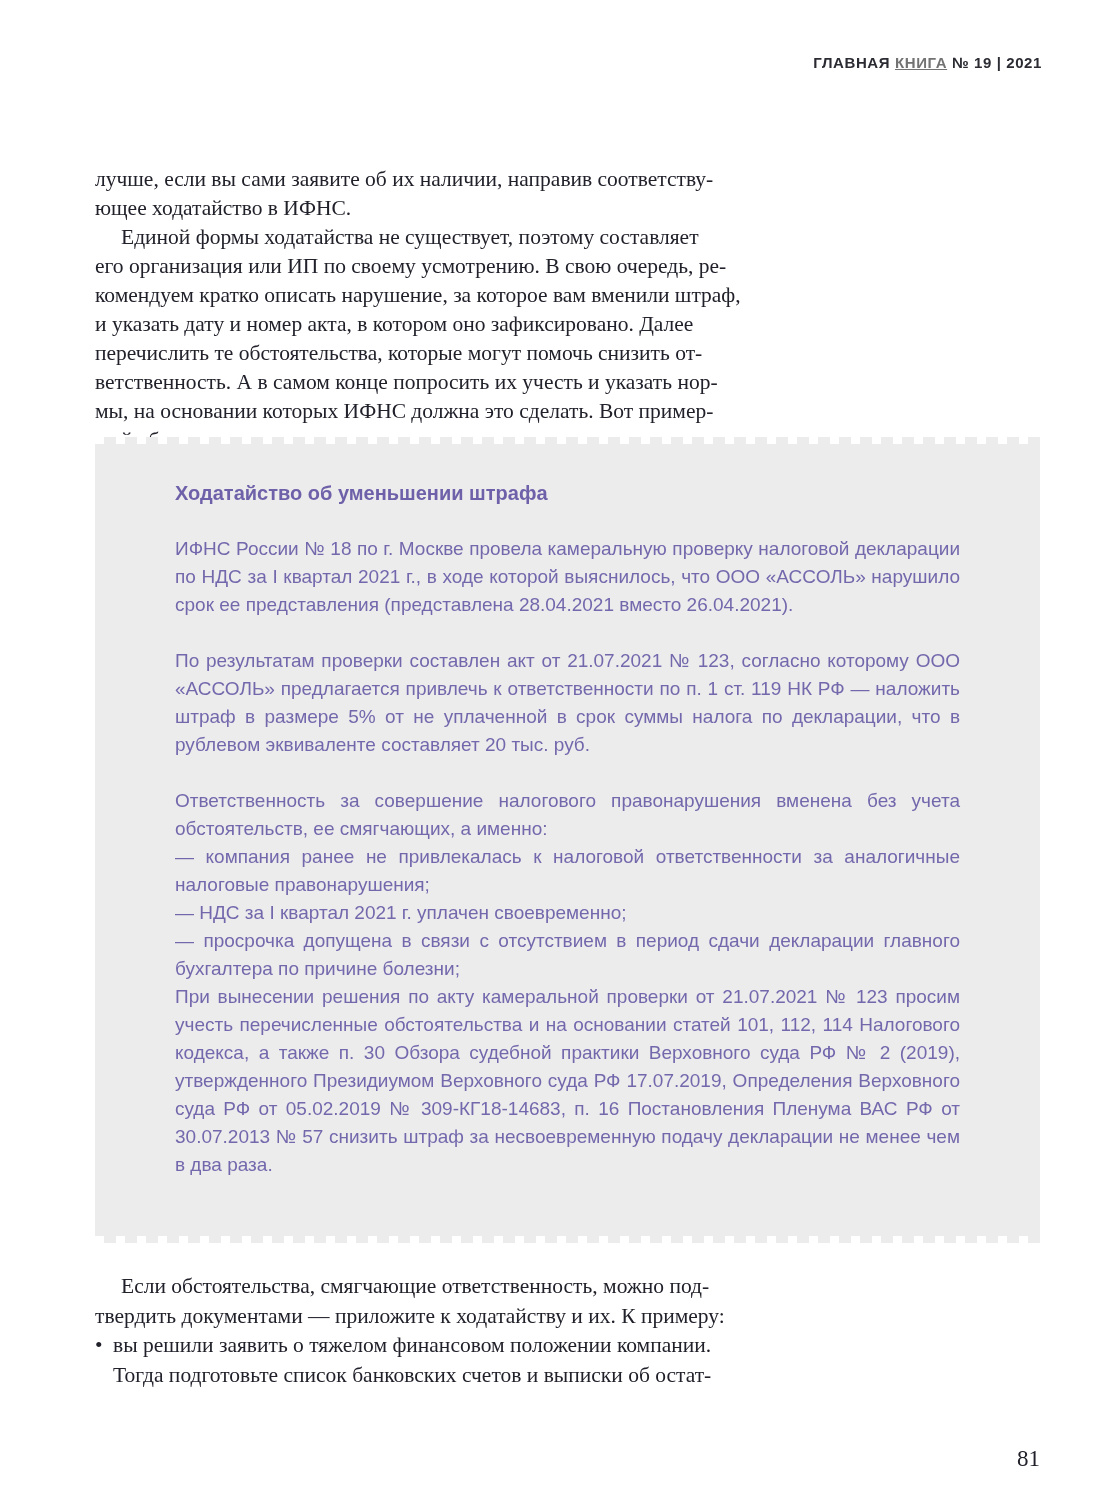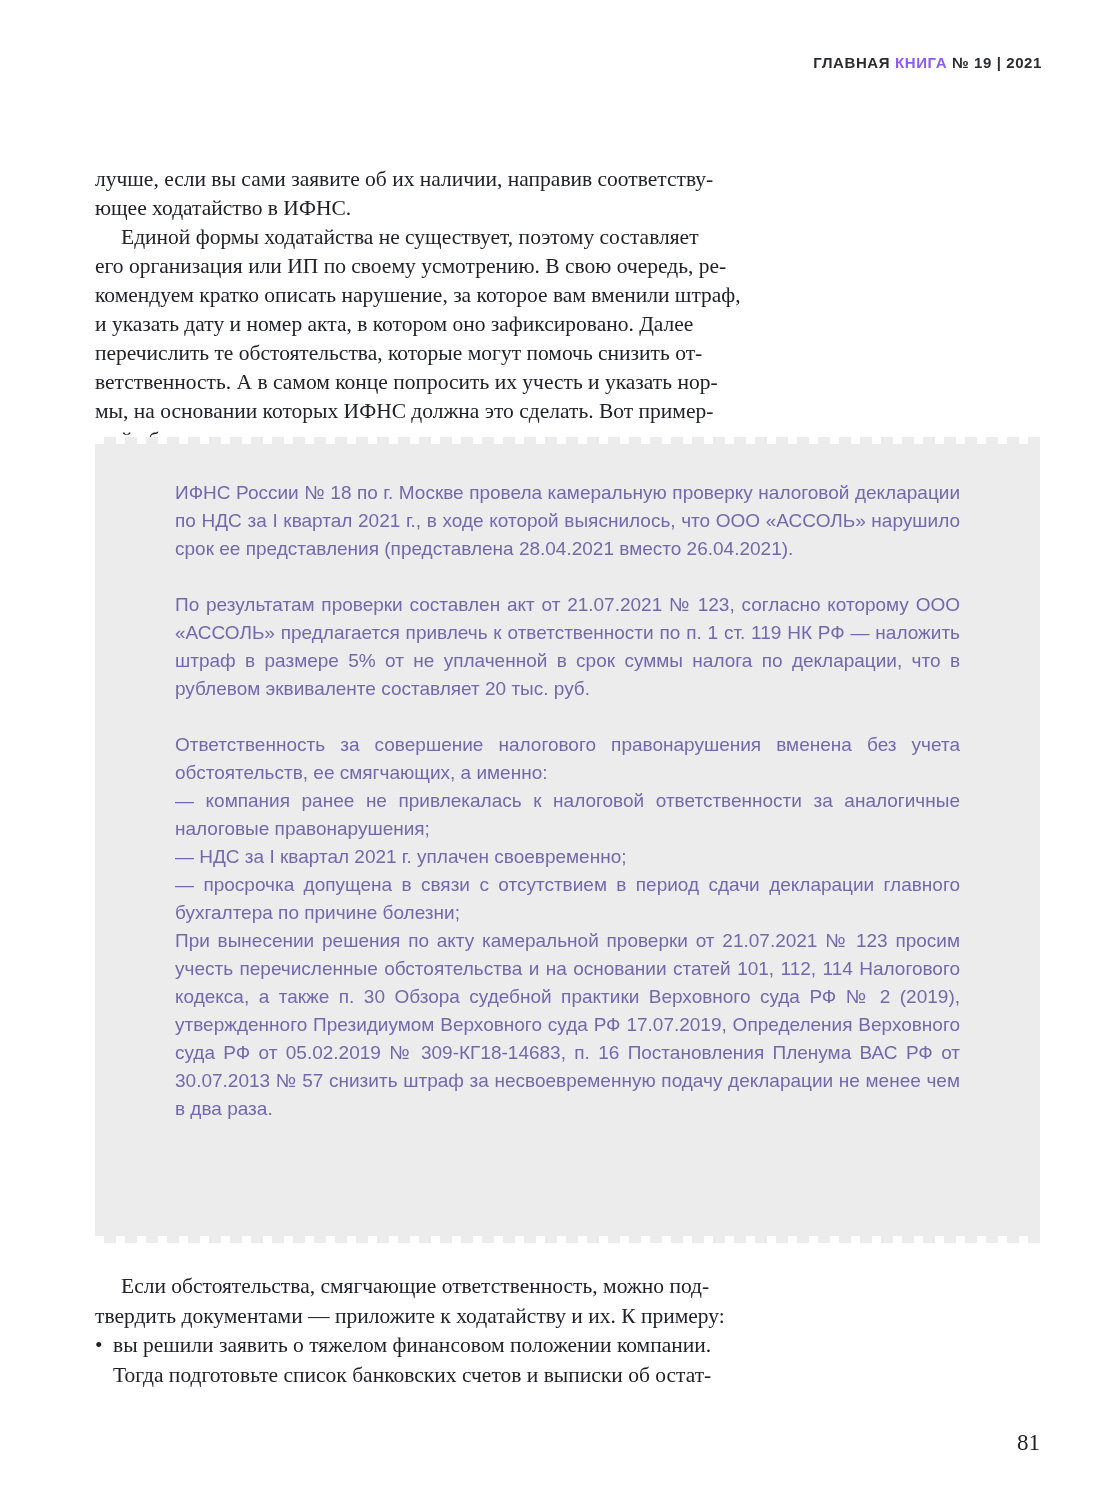--- a/index.html
+++ b/index.html
@@ -19,21 +19,21 @@
     position: absolute;
     top: 54px;
     right: 62px;
     font-family: "Liberation Sans", sans-serif;
     font-weight: bold;
     font-size: 15px;
     letter-spacing: 0.6px;
     color: #2b2b33;
     white-space: nowrap;
   }
-  .header .accent { color: #8b5cf6; }
+  .header .accent { color: #737373; text-decoration: underline; }
   .header .issue { font-weight: bold; color: #2b2b33; }
 
   
   .body-block {
     position: absolute;
     left: 95px;
     top: 133px;
     width: 682px;
     font-size: 21.5px;
     line-height: 29px;
@@ -100,21 +100,21 @@
   .outro-block p.indent { text-indent: 26px; }
   .bullet-line { display: flex; }
   .bullet-glyph { width: 18px; flex: 0 0 18px; }
   .bullet-body { flex: 1; }
   .bullet-cont { padding-left: 18px; }
 
   
   .page-number {
     position: absolute;
     right: 64px;
-    bottom: 44px;
+    bottom: 28px;
     font-size: 23px;
     color: #21212b;
   }
 </style>
 </head>
 <body>
 
 <div class="page">
 
   <div class="header">
@@ -133,20 +133,21 @@
 перечислить те обстоятельства, которые могут помочь снизить от-
 ветственность. А в самом конце попросить их учесть и указать нор-
 мы, на основании которых ИФНС должна это сделать. Вот пример-
 ный образец.</p>
   </div>
 
   <div class="petition-box">
     <div class="stamp-edge top"></div>
     <div class="stamp-edge bottom"></div>
 
+    <p class="petition-title">Ходатайство об уменьшении штрафа</p>
 
     <p>ИФНС России № 18 по г. Москве провела камеральную проверку налоговой декларации по НДС за I квартал 2021 г., в ходе которой выяснилось, что ООО «АССОЛЬ» нарушило срок ее представления (представлена 28.04.2021 вместо 26.04.2021).</p>
     <p>По результатам проверки составлен акт от 21.07.2021 № 123, согласно которому ООО «АССОЛЬ» предлагается привлечь к ответственности по п. 1 ст. 119 НК РФ — наложить штраф в размере 5% от не уплаченной в срок суммы налога по декларации, что в рублевом эквиваленте составляет 20 тыс. руб.</p>
     <p class="no-gap">Ответственность за совершение налогового правонарушения вменена без учета обстоятельств, ее смягчающих, а именно:</p>
 
     <div class="petition-list">
       <div>— компания ранее не привлекалась к налоговой ответственности за аналогичные налоговые правонарушения;</div>
       <div>— НДС за I квартал 2021 г. уплачен своевременно;</div>
       <div>— просрочка допущена в связи с отсутствием в период сдачи декларации главного бухгалтера по причине болезни;</div>
     </div>

